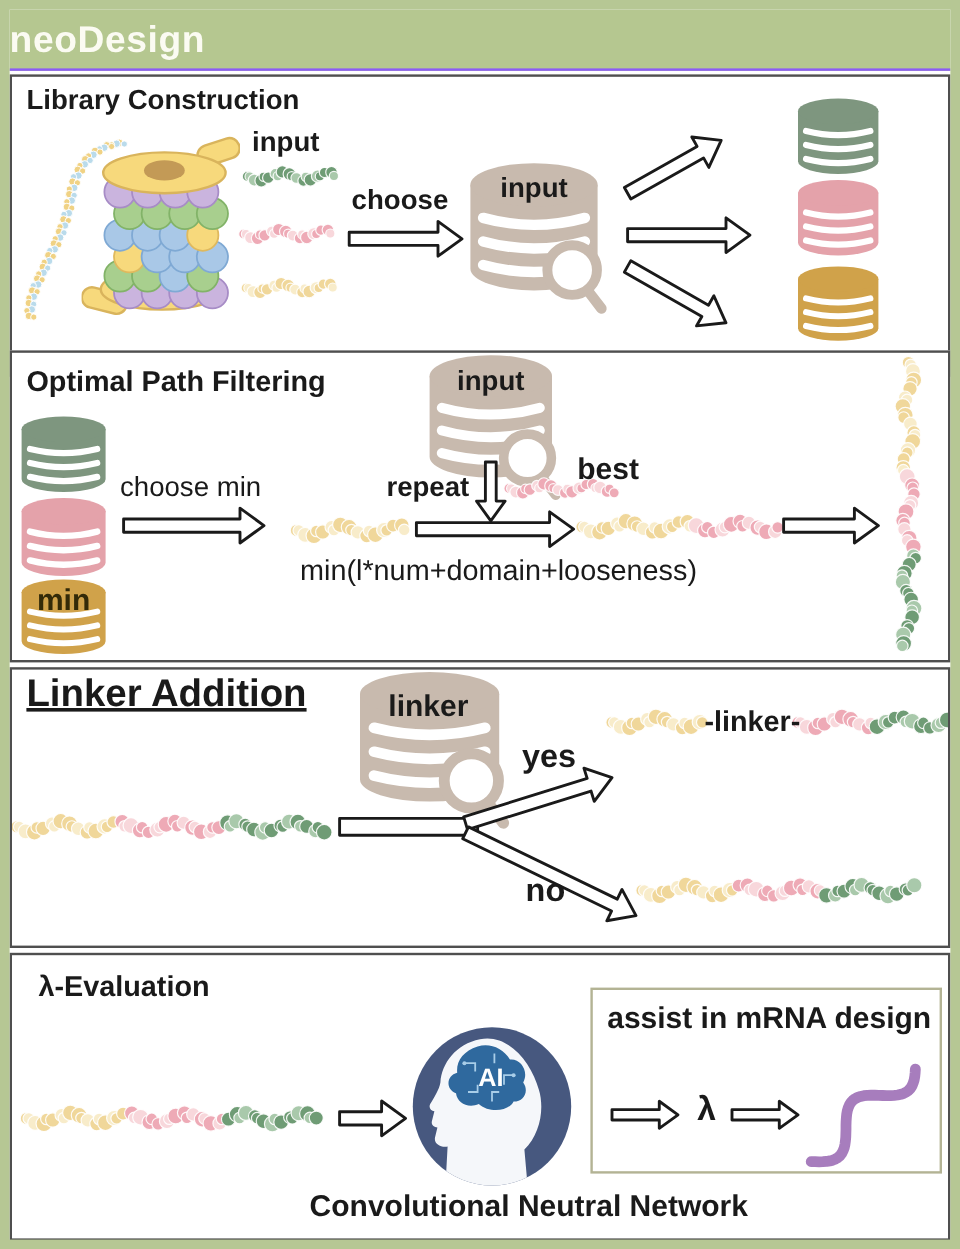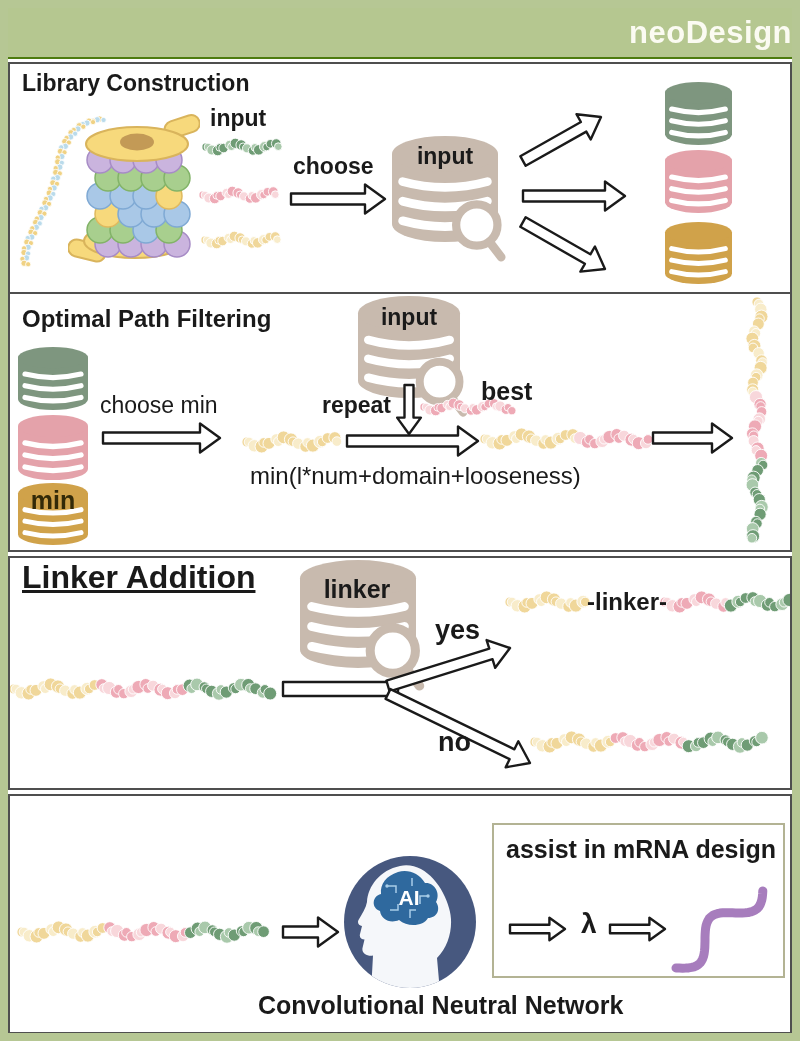--- a/index.html
+++ b/index.html
@@ -1,20 +1,20 @@
 <!DOCTYPE html>
 <html style="--frame: #b6c794; --header-bg: #b5c790; --panel-border: #4f4f4f; --text: #1a1a1a; --header-text: #fbfbf2; --db-green: #7e967f; --db-pink: #e4a2aa; --db-gold: #d0a24a; --db-beige: #c8baae; --min-text: #332a08; --chain-yellow: #f0d79a; --chain-yellow-light: #f8ecca; --chain-pink: #eeaab6; --chain-pink-light: #f8d7db; --chain-green: #6f9c75; --chain-green-light: #a9c9ab; --bead-yellow: #f0d284; --bead-blue: #badbeb; --spool-yellow: #f7d97c; --spool-edge: #d9b45c; --spool-brown: #c39a56; --spool-purple: #cab4de; --spool-green: #a8cf8e; --spool-blue: #a9c8e7; --head-circle: #47587f; --head-face: #f5f7fa; --brain-blue: #2f699e; --circuit: #a8cde8; --mrna-purple: #a77dbd; --box-border: #b3b394;"><head>
 <meta charset="utf-8">
 <style>
   html,body{margin:0;padding:0;background:#ffffff;}
   .page{position:relative;width:800px;height:1041px;background:#ffffff;overflow:hidden;
         font-family:"Liberation Sans",sans-serif;color:#1a1a1a;}
   .frame{position:absolute;inset:0;border:8px solid var(--frame,#b6c794);pointer-events:none;z-index:40;}
   .hdr{position:absolute;left:8px;top:8px;width:784px;height:51px;background:var(--header-bg,#b5c790);
-       border-bottom:2px solid #4d7c0f;box-sizing:border-box;display:flex;align-items:center;justify-content:flex-end;z-index:5;}
+       border-bottom:2px solid #8b5cf6;box-sizing:border-box;display:flex;align-items:center;justify-content:flex-start;z-index:5;}
   .hdr .title{font-size:31px;font-weight:bold;color:#fbfbf2;letter-spacing:.5px;}
   .panel{position:absolute;left:8px;width:784px;background:#fff;border:2px solid #4f4f4f;box-sizing:border-box;}
   #p1{top:62px;height:252px;padding-left:22px;}
   #p2{top:292px;height:260px;}
   #p3{top:556px;height:234px;}
   #p4{top:794px;height:240px;}
   .art{position:absolute;left:0;top:0;}
   .t{position:absolute;white-space:nowrap;line-height:1.05;}
   .b{font-weight:bold;}
   .ptitle{font-size:24px;font-weight:bold;}
@@ -628,19 +628,20 @@
             <path d="M72,26 v8"></path>
             <path d="M88,44 h-8 v8"></path>
           <path d="M50,58 h8 v-6"></path>
             <path d="M70,66 v-8 h6"></path>
         </g>
         <circle cx="47" cy="34" r="1.7" fill="var(--circuit)"></circle>
         <circle cx="88" cy="44" r="1.7" fill="var(--circuit)"></circle>
         <text x="69" y="53" text-anchor="middle" font-family="Liberation Sans, sans-serif" font-size="21" font-weight="bold" fill="#ffffff">AI</text>
       </g>
     </svg>
+    <div class="t ptitle" style="left:22px;top:14px;">λ-Evaluation</div>
     <div class="t b" style="left:248px;top:196px;font-size:25px;">Convolutional Neutral Network</div>
     <div class="t b ctr" style="left:482px;top:40px;width:298px;font-size:25px;">assist in mRNA design</div>
     <div class="t b" style="left:571px;top:113px;font-size:28px;">λ</div>
   </section>
 
   <div class="frame"></div>
 </div>
 
 </body></html>

